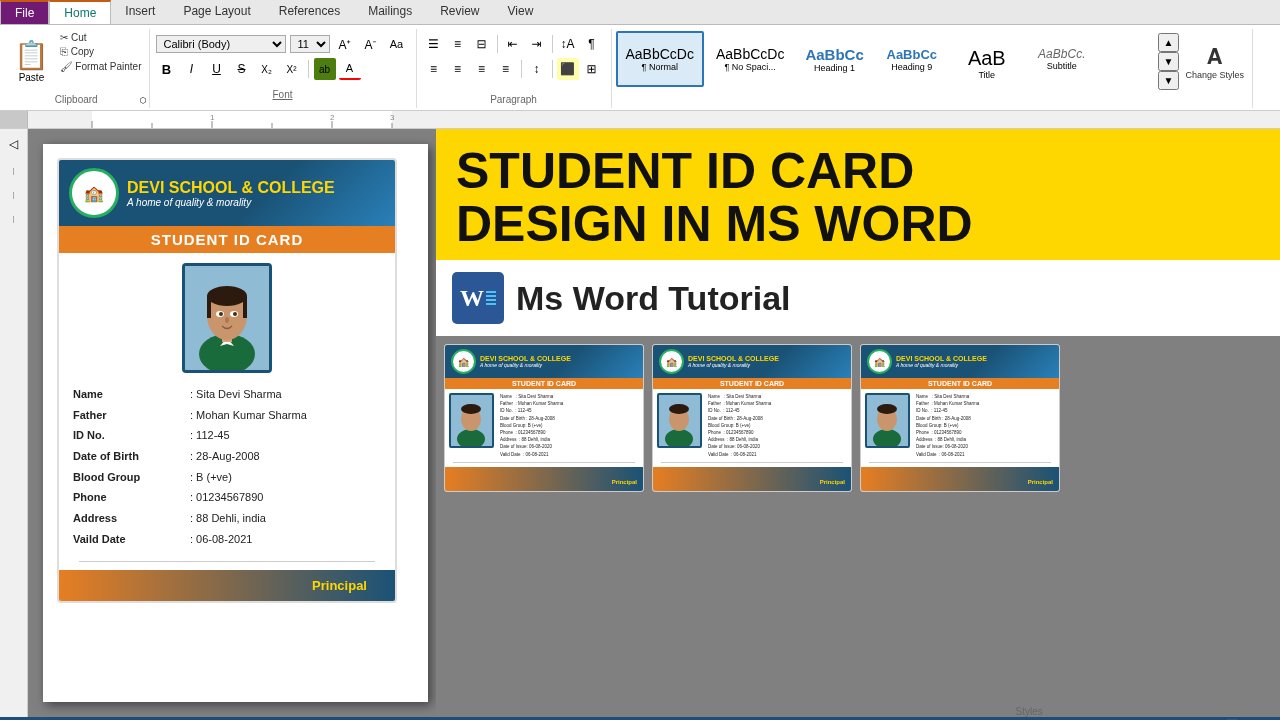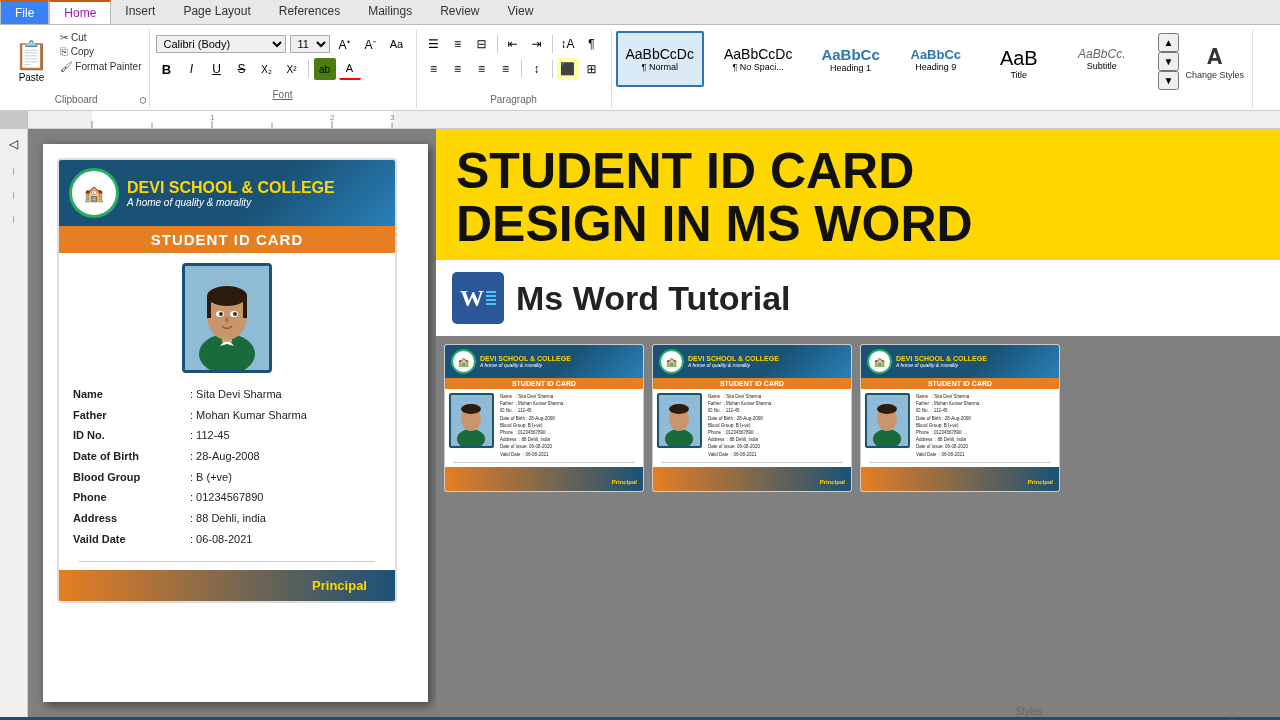--- a/index.html
+++ b/index.html
@@ -2,21 +2,21 @@
 <html><head>
   <meta charset="utf-8">
   <style>
     * { margin: 0; padding: 0; box-sizing: border-box; }
     body { width: 1280px; height: 720px; overflow: hidden; font-family: 'Segoe UI', Arial, sans-serif; background: #f0f0f0; }
 
     
     #ribbon { background: #fff; border-bottom: 1px solid #ccc; }
     #ribbon-tabs { display: flex; background: #e8e8e8; border-bottom: 1px solid #bbb; }
     .ribbon-tab { padding: 4px 14px; font-size: 12px; cursor: pointer; color: #333; }
-    .ribbon-tab.active { background: #fff; color: #a21caf; border-top: 2px solid #c55a11; border-left: 1px solid #bbb; border-right: 1px solid #bbb; }
+    .ribbon-tab.active { background: #fff; color: #0f766e; border-top: 2px solid #c55a11; border-left: 1px solid #bbb; border-right: 1px solid #bbb; }
     #ribbon-content { display: flex; align-items: stretch; padding: 4px 0 2px 4px; min-height: 80px; }
 
     
     .clipboard-group { display: flex; flex-direction: row; align-items: stretch; border-right: 1px solid #ddd; padding: 2px 4px 16px 4px; gap: 2px; }
     .paste-btn { display: flex; flex-direction: column; align-items: center; justify-content: center; padding: 2px 6px; cursor: pointer; border-radius: 3px; }
     .paste-icon { font-size: 28px; }
     .clipboard-sub { display: flex; flex-direction: column; justify-content: flex-start; gap: 1px; }
     .clipboard-sub-btn { font-size: 10px; color: #333; cursor: pointer; padding: 1px 3px; white-space: nowrap; }
     .font-row1 { display: flex; align-items: center; gap: 4px; margin-bottom: 3px; }
     .font-select { font-size: 11px; padding: 1px 3px; border: 1px solid #aaa; width: 130px; }
@@ -24,21 +24,21 @@
     .font-row2 { display: flex; align-items: center; gap: 3px; }
     .fmt-btn { width: 22px; height: 22px; font-size: 12px; border: none; background: transparent; cursor: pointer; display: flex; align-items: center; justify-content: center; border-radius: 2px; }
     .fmt-btn.bold { font-weight: bold; font-size: 13px; }
     .fmt-btn.italic { font-style: italic; }
     .fmt-btn.underline { text-decoration: underline; }
     .fmt-divider { width: 1px; height: 18px; background: #ccc; margin: 0 2px; }
     .para-row { display: flex; align-items: center; gap: 2px; margin-bottom: 3px; }
 
     
     .styles-group { display: flex; flex-direction: row; align-items: stretch; border-right: 1px solid #ddd; padding: 2px 4px 16px 4px; gap: 2px; }
-    .style-gallery { display: flex; flex-wrap: wrap; width: 540px; gap: 11px; overflow: hidden; max-height: 60px; }
+    .style-gallery { display: flex; flex-wrap: wrap; width: 540px; gap: 3px; overflow: hidden; max-height: 60px; }
     .style-item { padding: 2px 8px; border: 1px solid transparent; cursor: pointer; border-radius: 2px; font-size: 11px; display: flex; align-items: center; justify-content: center; min-width: 72px; height: 56px; text-align: center; }
     .style-item.active { border: 2px solid #2e75b6; background: #dbeaf7; }
 
     .styles-arrows { display: flex; flex-direction: column; justify-content: space-between; padding: 2px 0; }
     .styles-arrow { font-size: 10px; cursor: pointer; padding: 2px 4px; }
     .change-styles-btn { display: flex; flex-direction: column; align-items: center; justify-content: center; font-size: 9px; cursor: pointer; padding: 2px 4px; text-align: center; color: #333; }
     .change-styles-icon { font-size: 22px; color: #333; }
 
     
     .id-card { width: 340px; background: #fff; border: 2px solid #ddd; border-radius: 4px; overflow: hidden; }
@@ -75,21 +75,21 @@
     .status-right { margin-left: auto; display: flex; align-items: center; gap: 8px; }
 
     
     #ruler-area { height: 18px; background: #f0f0f0; border-bottom: 1px solid #ccc; display: flex; align-items: center; position: relative; overflow: hidden; width: 100%; }
   </style>
 </head>
 <body>
 
 <div id="ribbon">
   <div id="ribbon-tabs">
-    <div class="ribbon-tab active" style="background:#3b82f6;color:#fff;padding:4px 14px;font-size:12px;">
+    <div class="ribbon-tab active" style="background:#701a75;color:#fff;padding:4px 14px;font-size:12px;">
       <span>File</span>
     </div>
     <div class="ribbon-tab active">
       <span>Home</span>
     </div>
     <div class="ribbon-tab">
       <span>Insert</span>
     </div>
     <div class="ribbon-tab">
       <span>Page Layout</span>

